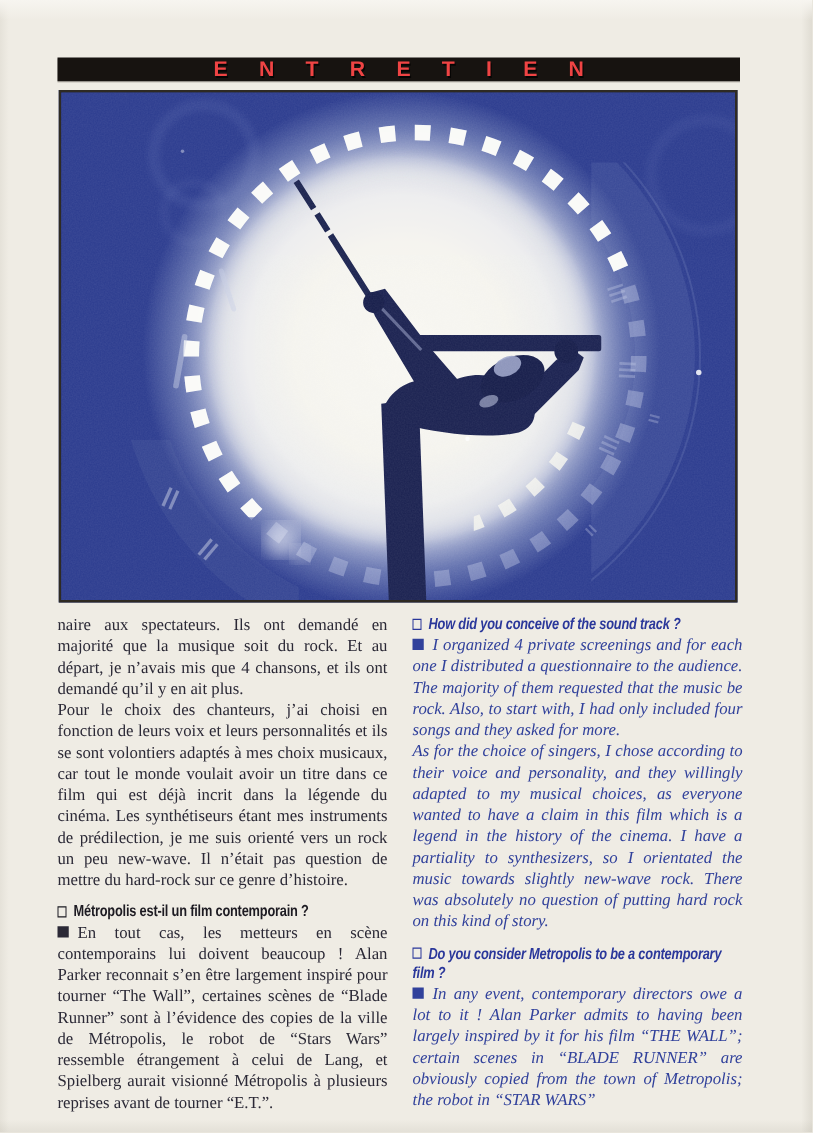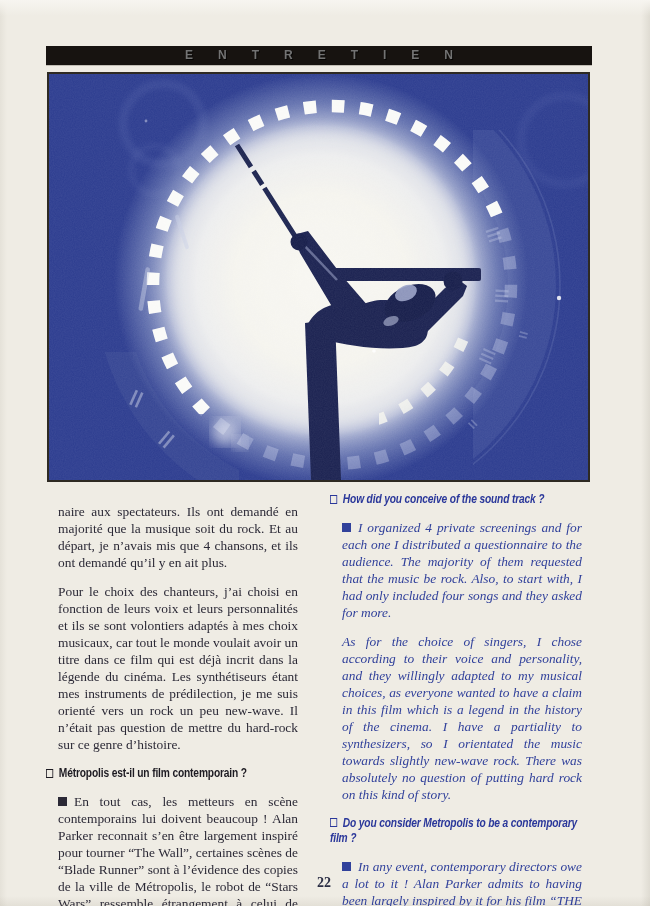--- a/index.html
+++ b/index.html
@@ -6,30 +6,30 @@
   .page{position:relative;width:650px;height:906px;background:#efece4;overflow:hidden;
         font-family:"Liberation Serif","DejaVu Serif",serif;}
   .page::before{content:"";position:absolute;inset:0;pointer-events:none;
         background:
           linear-gradient(180deg, #f7f5f0 0, rgba(247,245,240,0) 16px),
           linear-gradient(270deg, rgba(140,134,118,.16) 0, rgba(140,134,118,0) 9px),
           linear-gradient(90deg, rgba(140,134,118,.10) 0, rgba(140,134,118,0) 7px),
           linear-gradient(0deg, rgba(140,134,118,.12) 0, rgba(140,134,118,0) 10px);}
   .header-bar{position:absolute;left:46px;top:46px;width:546px;height:19px;
         background:#171310;box-shadow:0 1px 0 rgba(60,50,40,.25);}
-  .header-title{display:block;text-align:center;color:#737373;
+  .header-title{display:block;text-align:center;color:#ef4444;
         font-family:"Liberation Sans","DejaVu Sans",sans-serif;font-weight:bold;
-        font-size:12px;line-height:19px;letter-spacing:25px;padding-left:25px;
+        font-size:17px;line-height:19px;letter-spacing:25px;padding-left:25px;
         text-shadow:1px 1px 0 rgba(0,0,0,.7);}
   .photo-frame{position:absolute;left:47px;top:72px;width:543px;height:410px;
         border:2px solid #2e2a23;box-sizing:border-box;background:#2c3c8f;}
   .photo-frame svg{display:block;width:539px;height:406px;}
   .columns{position:absolute;left:46px;top:491px;width:548px;display:flex;gap:20px;}
   .col{width:264px;font-size:13.4px;line-height:17px;text-align:justify;}
-  .col p{margin:12px;}
+  .col p{margin:0;}
   .col-left{color:#2b2936;}
   .col-right{color:#31419b;font-style:italic;}
   .qhead{margin:0;font-family:"Liberation Sans","DejaVu Sans",sans-serif;
         font-weight:bold;font-size:12.8px;line-height:15.5px;letter-spacing:-0.2px;
         width:125%;transform:scaleX(.8);transform-origin:0 50%;text-align:left;}
   .col-left .qhead{color:#1d1b22;}
   .col-right .qhead{color:#2a379a;}
   .mt{margin-top:9px !important;}
   .mt2{margin-top:10px !important;}
   .sq{display:inline-block;width:9px;height:9px;margin-right:7px;
@@ -180,20 +180,19 @@
       <p>Pour le choix des chanteurs, j’ai choisi en fonction de leurs voix et leurs personnalités et ils se sont volontiers adaptés à mes choix musicaux, car tout le monde voulait avoir un titre dans ce film qui est déjà incrit dans la légende du cinéma. Les synthétiseurs étant mes instruments de prédilection, je me suis orienté vers un rock un peu new-wave. Il n’était pas question de mettre du hard-rock sur ce genre d’histoire.</p>
       <h3 class="qhead mt"><span class="sq open"></span><span>Métropolis est-il un film contemporain ?</span></h3>
       <p><span class="sq fill"></span><span>En tout cas, les metteurs en scène contemporains lui doivent beaucoup ! Alan Parker reconnait s’en être largement inspiré pour tourner “The Wall”, certaines scènes de “Blade Runner” sont à l’évidence des copies de la ville de Métropolis, le robot de “Stars Wars” ressemble étrangement à celui de Lang, et Spielberg aurait visionné Métropolis à plusieurs reprises avant de tourner “E.T.”.</span></p>
     </div>
 
     <div class="col col-right">
       <h3 class="qhead"><span class="sq open"></span><span>How did you conceive of the sound track ?</span></h3>
       <p><span class="sq fill"></span><span>I organized 4 private screenings and for each one I distributed a questionnaire to the audience. The majority of them requested that the music be rock. Also, to start with, I had only included four songs and they asked for more.</span></p>
       <p>As for the choice of singers, I chose according to their voice and personality, and they willingly adapted to my musical choices, as everyone wanted to have a claim in this film which is a legend in the history of the cinema. I have a partiality to synthesizers, so I orientated the music towards slightly new-wave rock. There was absolutely no question of putting hard rock on this kind of story.</p>
       <h3 class="qhead mt2"><span class="sq open"></span><span>Do you consider Metropolis to be a contemporary film ?</span></h3>
-      <p><span class="sq fill"></span><span>In any event, contemporary directors owe a lot to it ! Alan Parker admits to having been largely inspired by it for his film “THE WALL”; certain scenes in “BLADE RUNNER” are obviously copied pour the town of Metropolis; the robot in “STAR WARS”</span></p>
+      <p><span class="sq fill"></span><span>In any event, contemporary directors owe a lot to it ! Alan Parker admits to having been largely inspired by it for his film “THE WALL”; certain scenes in “BLADE RUNNER” are obviously copied from the town of Metropolis; the robot in “STAR WARS”</span></p>
     </div>
 
   </div>
 
-  <div class="page-number">22</div>
 
 </div>
 
 </body></html>

